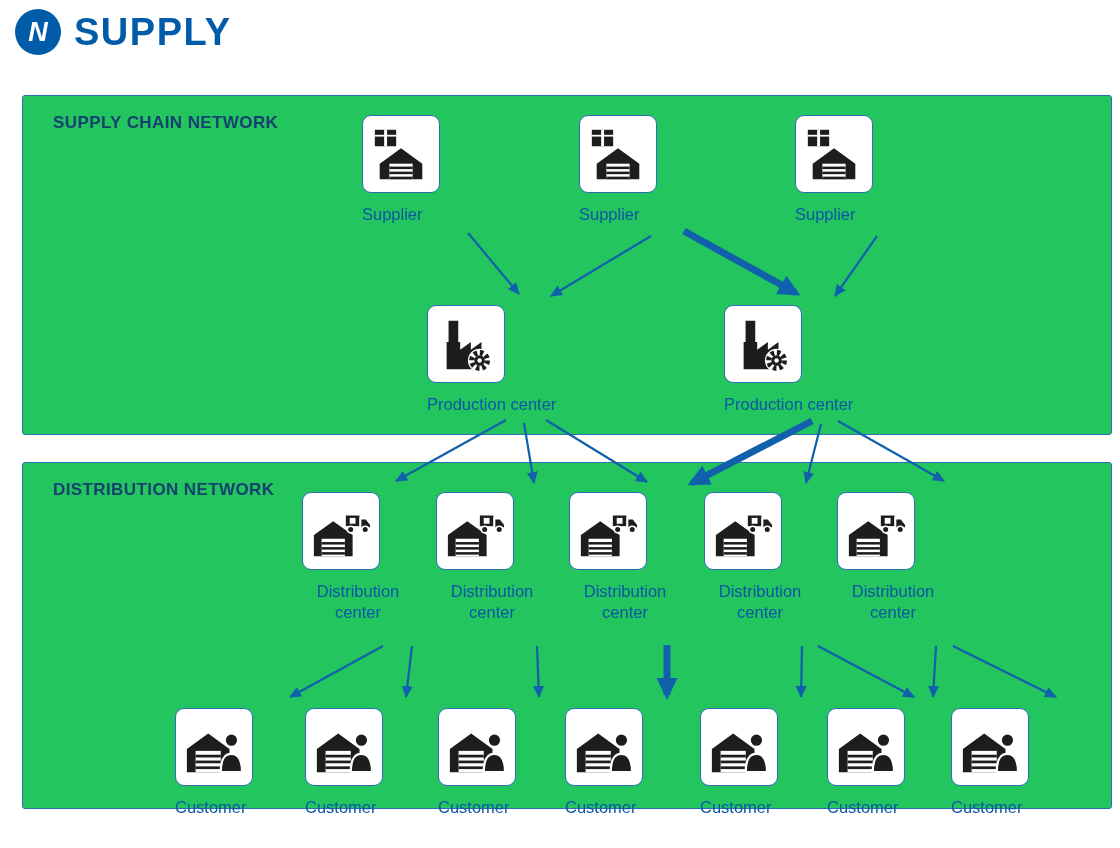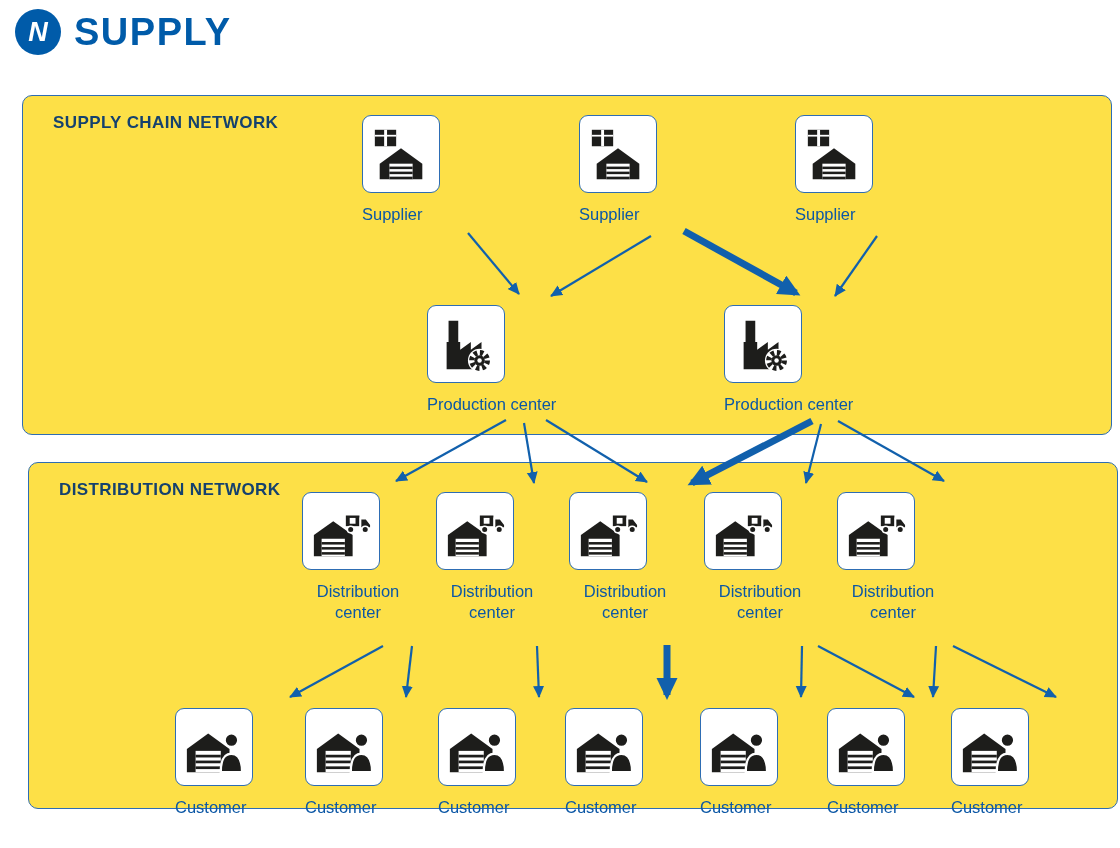--- a/index.html
+++ b/index.html
@@ -4,23 +4,23 @@
 <title>Supply Chain Network Diagram</title>
 <style>
   * { margin:0; padding:0; box-sizing:border-box; }
   html,body { background:#ffffff; font-family:"Liberation Sans", sans-serif; }
   .canvas { position:relative; width:1120px; height:848px; background:#ffffff; overflow:hidden; }
 
   .logo { position:absolute; left:14px; top:8px; display:flex; align-items:center; gap:12px; z-index:3; }
   .logo-mark { width:48px; height:48px; display:block; }
   .logo-text { font-size:38px; font-weight:bold; color:#005BA9; letter-spacing:1.5px; }
 
-  .panel { position:absolute; border:1.6px solid #2E6DB3; border-radius:10px; background:#fde047; z-index:0; }
+  .panel { position:absolute; border:1.6px solid #2E6DB3; border-radius:3px; background:#22c55e; z-index:0; }
   .panel-supply { left:22px; top:95px; width:1090px; height:340px; }
-  .panel-dist   { left:28px; top:462px; width:1090px; height:347px; }
+  .panel-dist   { left:22px; top:462px; width:1090px; height:347px; }
   .panel-title { position:absolute; left:30px; top:17px; font-size:17px; font-weight:bold;
                  color:#15416E; letter-spacing:0.4px; }
 
   .arrows { position:absolute; left:0; top:0; width:1120px; height:848px; z-index:1; pointer-events:none; }
   .edge-thin  { stroke:#1160AC; stroke-width:2.2; }
   .edge-thick { stroke:#1160AC; stroke-width:7; }
 
   .node { position:absolute; width:200px; display:flex; flex-direction:column; align-items:flex-start; z-index:2; }
   .node-box { width:78px; height:78px; border:1.6px solid #2E6DB3; border-radius:9px;
               background:#ffffff; display:flex; align-items:center; justify-content:center; }

